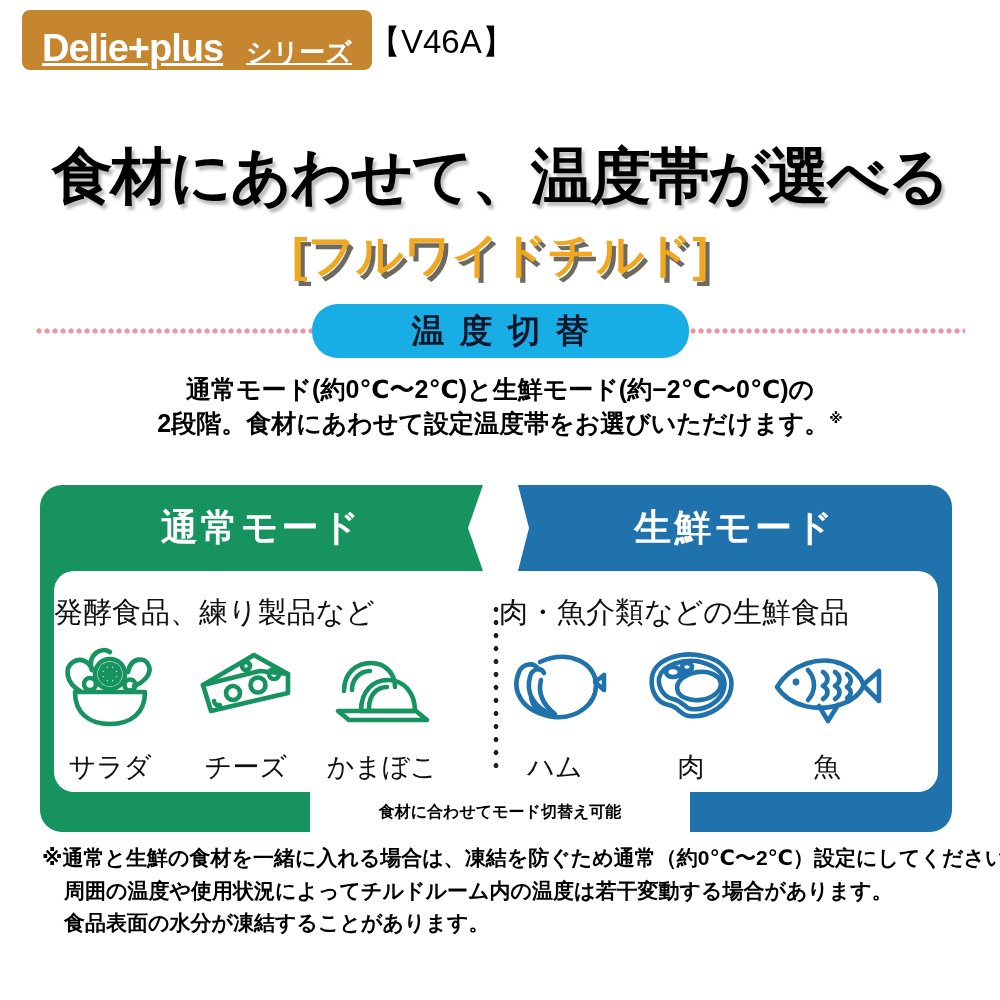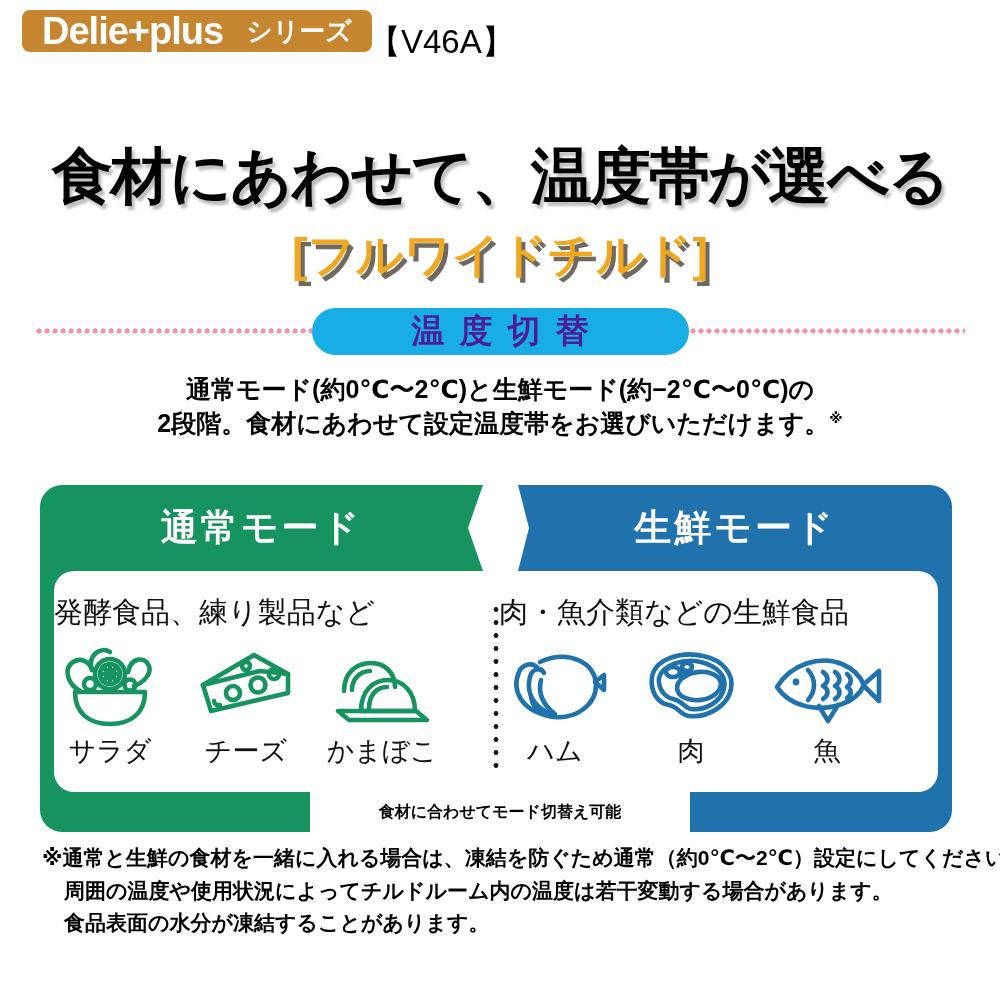--- a/index.html
+++ b/index.html
@@ -12,38 +12,38 @@
     --blue:#1f72ab;
     --ink:#000;
   }
   *{margin:0;padding:0;box-sizing:border-box;}
   html,body{background:#fff;}
   .page{
     position:relative;width:1000px;height:1000px;background:#fff;overflow:hidden;
     font-family:"Liberation Sans","DejaVu Sans",sans-serif;color:var(--ink);
   }
   
-  .brand-badge{position:absolute;left:22px;top:10px;height:42px;padding:0 20px;
-    background:var(--ochre);border-radius:8px;display:flex;align-items:center;color:#fff;}
+  .brand-badge{position:absolute;left:22px;top:10px;height:60px;padding:0 20px;
+    background:var(--ochre);border-radius:8px;display:flex;align-items:flex-end;color:#fff;text-decoration:underline;}
   .brand-name{font-size:38px;font-weight:bold;letter-spacing:-1px;}
   .brand-series{font-size:26px;font-weight:bold;margin-left:23px;}
   .model-code{position:absolute;left:368px;top:20px;font-size:33px;color:#000;}
 
   
   .headline{position:absolute;top:136px;left:0;width:100%;text-align:center;
     font-size:61px;font-weight:bold;letter-spacing:-2px;text-shadow:3px 4px 3px #bdbdbd;white-space:nowrap;}
   .subheadline{position:absolute;top:224px;left:0;width:100%;text-align:center;
     font-size:47px;font-weight:bold;color:var(--gold);text-shadow:4px 5px 0 var(--gold-shadow);white-space:nowrap;}
 
   
   .switch-row{position:absolute;top:306px;left:35px;right:35px;height:50px;display:flex;align-items:center;}
   .dotline{flex:1;height:6px;
     background-image:radial-gradient(circle,var(--pink) 2.3px,transparent 2.9px);
     background-size:8px 6px;background-repeat:repeat-x;background-position:left center;}
-  .switch-pill{width:377px;height:47px;background:var(--cyan);border-radius:26px;color:#4c1d95;
+  .switch-pill{width:377px;height:54px;background:var(--cyan);border-radius:26px;color:#0f172a;
     font-size:33px;font-weight:bold;display:flex;align-items:center;justify-content:center;
     letter-spacing:15px;text-indent:15px;flex:none;}
 
   
   .intro{position:absolute;top:372px;left:0;width:100%;text-align:center;
     font-size:25px;font-weight:bold;line-height:1.36;white-space:nowrap;}
   .intro sup{font-size:0.55em;vertical-align:super;}
 
   
   .mode-card{position:absolute;left:40px;top:485px;width:912px;height:347px;border-radius:22px;
@@ -54,21 +54,21 @@
     color:#fff;font-size:37px;font-weight:bold;letter-spacing:3px;}
   .mode-title.normal{left:0;width:443px;}
   .mode-title.fresh{left:478px;right:0;}
   .card-body{position:absolute;left:14px;right:14px;top:86px;bottom:40px;background:#fff;
     border-radius:20px;display:flex;}
   .mode-col{flex:1;padding-top:22px;display:flex;flex-direction:column;align-items:flex-start;}
   .col-title{font-size:29px;color:#111;white-space:nowrap;}
   .items{display:flex;margin-top:8px;gap:24px;}
   .item{width:112px;text-align:center;}
   .item svg{display:block;margin:0 auto;}
-  .item-label{font-size:27px;margin-top:2px;color:#111;white-space:nowrap;}
+  .item-label{font-size:27px;margin-top:18px;color:#111;white-space:nowrap;}
   .col-divider{width:6px;margin:32px 0 20px;
     background-image:radial-gradient(circle,#1a1a1a 2.2px,transparent 2.7px);
     background-size:6px 13px;background-repeat:repeat-y;background-position:center top;}
   .caption-box{position:absolute;left:270px;right:262px;bottom:0;height:40px;background:#fff;
     display:flex;align-items:center;justify-content:center;font-size:16px;color:#000;white-space:nowrap;font-weight:bold;}
 
   
   .notes{position:absolute;left:42px;top:842px;width:940px;font-size:21px;font-weight:bold;line-height:1.55;}
   .note-line{white-space:nowrap;}
   .note-line + .note-line{padding-left:22px;}

